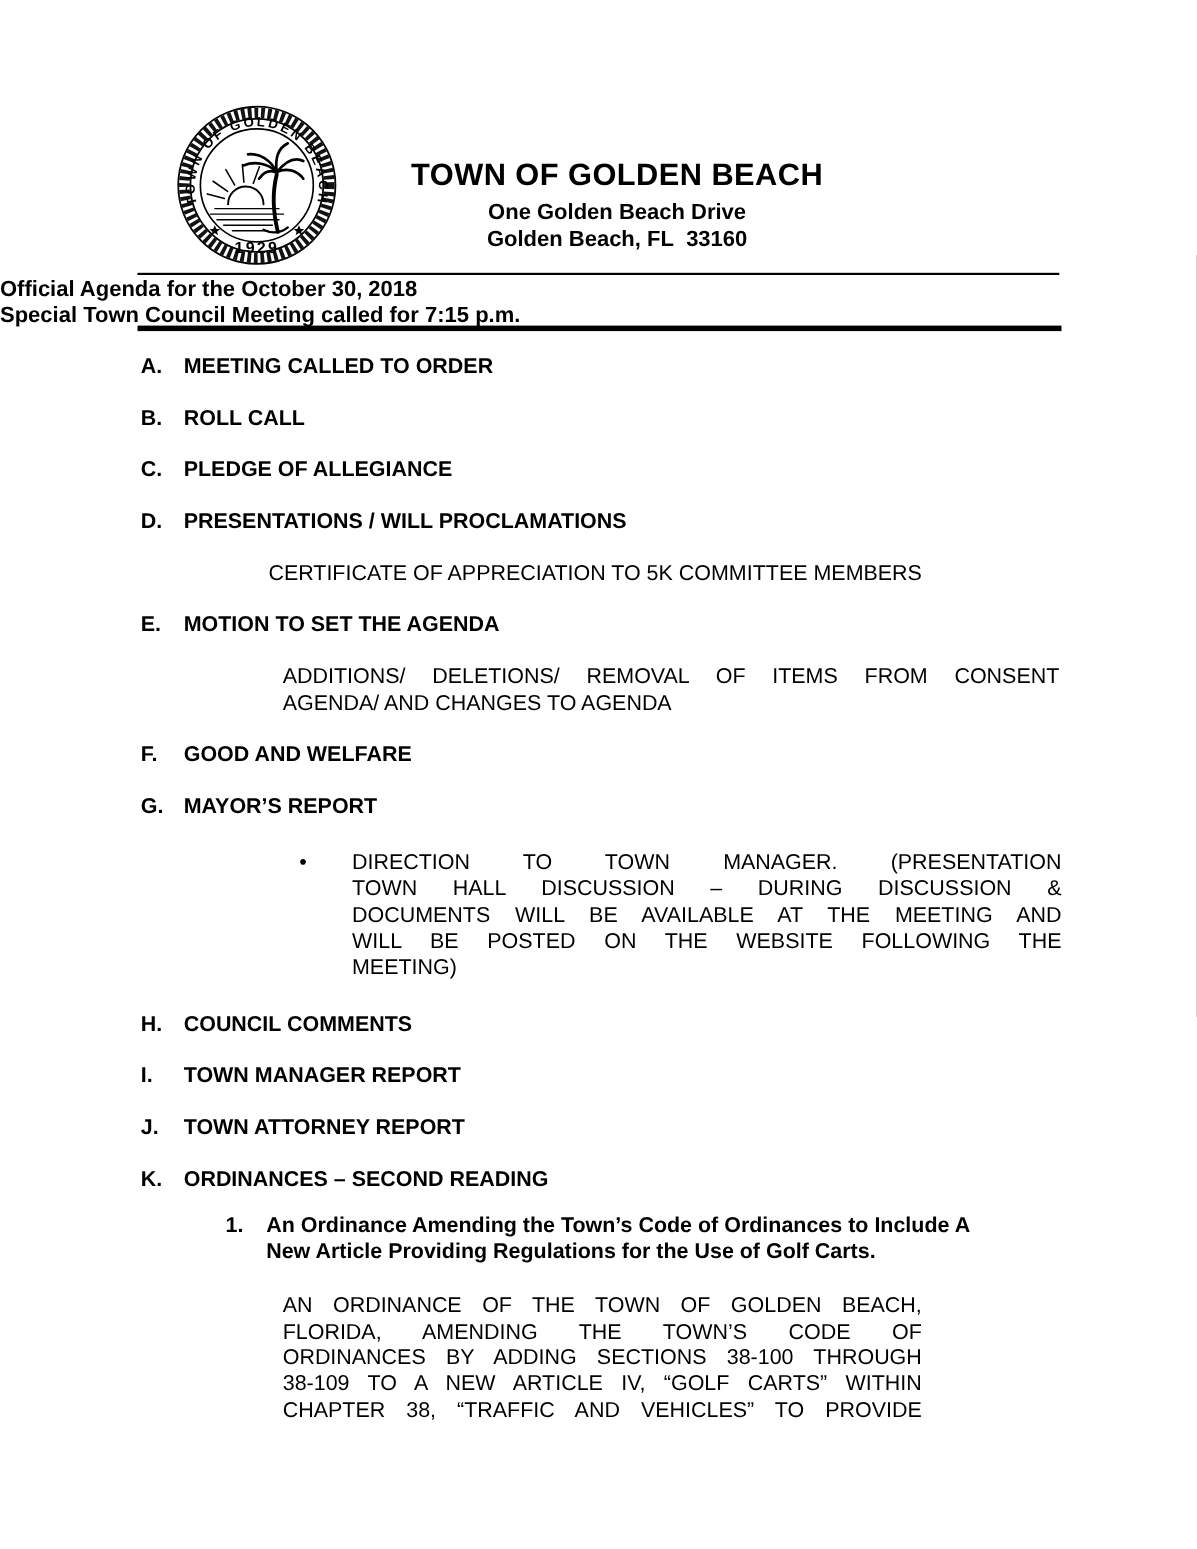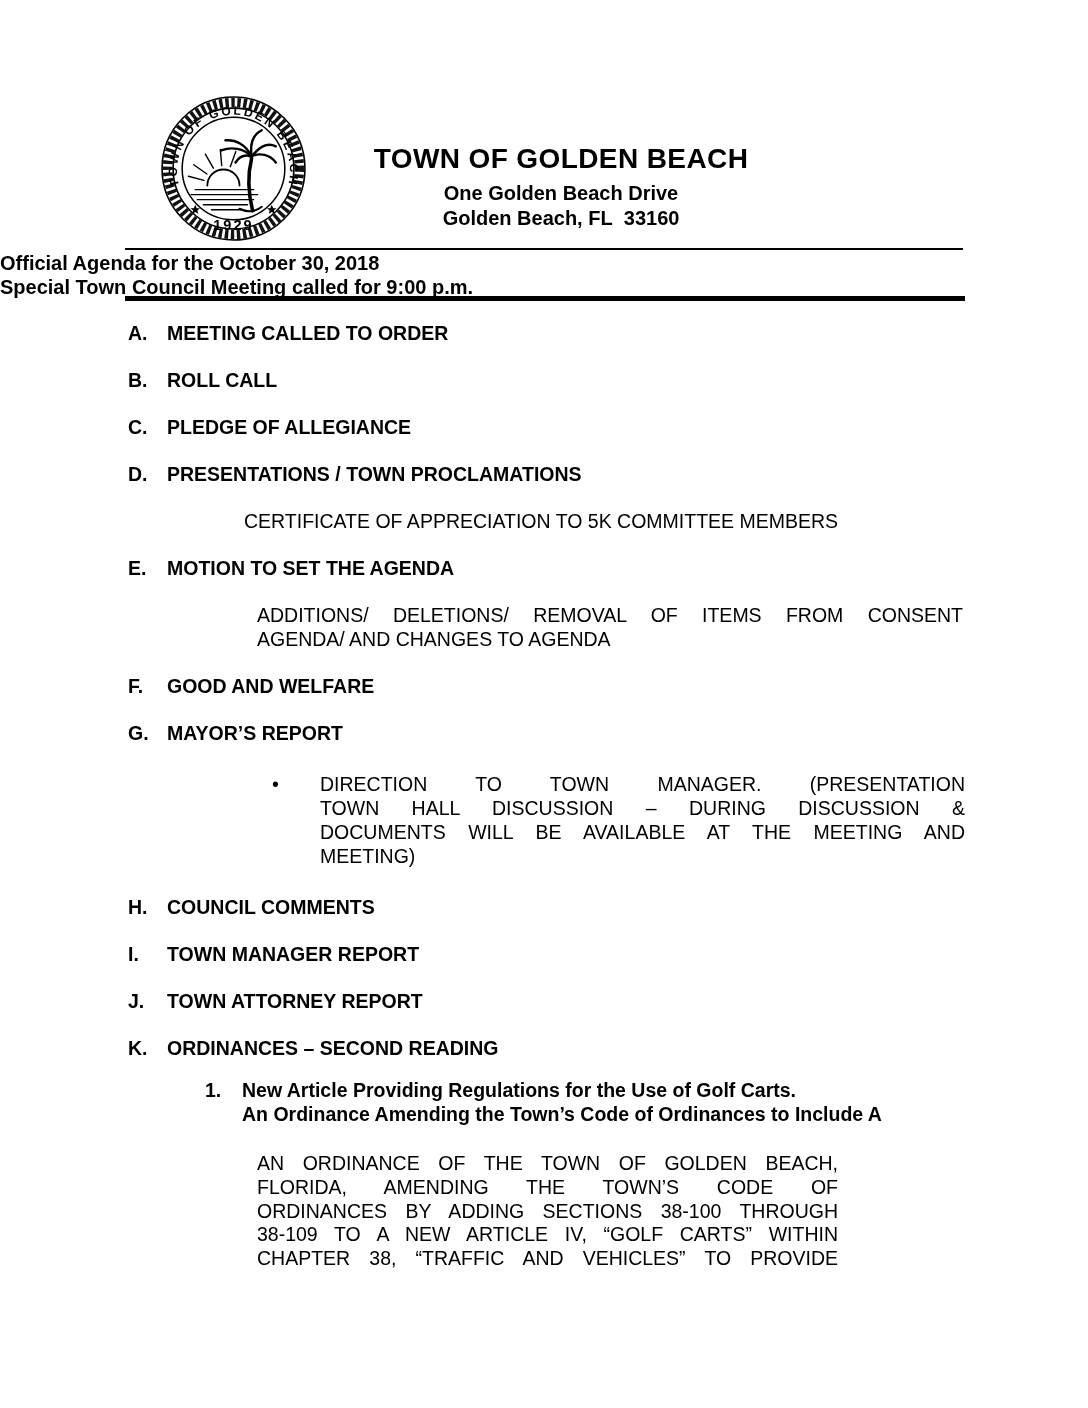--- a/index.html
+++ b/index.html
@@ -110,21 +110,21 @@
   <div class="header-text">
     <div class="org">TOWN OF GOLDEN BEACH</div>
     <div class="addr">One Golden Beach Drive</div>
     <div class="addr">Golden Beach, FL&nbsp; 33160</div>
   </div>
 
   <div class="rule-thin"></div>
 
   <div class="banner">
     <div>Official Agenda for the October 30, 2018</div>
-    <div>Special Town Council Meeting called for 9:00 p.m.</div>
+    <div>Special Town Council Meeting called for 7:15 p.m.</div>
   </div>
 
   <div class="rule-thick"></div>
 
   <div class="agenda">
 
     <div class="sec">
       <span class="letter">A.</span>
       <span class="title">MEETING CALLED TO ORDER</span>
     </div>
@@ -134,21 +134,21 @@
       <span class="title">ROLL CALL</span>
     </div>
 
     <div class="sec">
       <span class="letter">C.</span>
       <span class="title">PLEDGE OF ALLEGIANCE</span>
     </div>
 
     <div class="sec">
       <span class="letter">D.</span>
-      <span class="title">PRESENTATIONS / TOWN PROCLAMATIONS</span>
+      <span class="title">PRESENTATIONS / WILL PROCLAMATIONS</span>
     </div>
     <div class="note">CERTIFICATE OF APPRECIATION TO 5K COMMITTEE MEMBERS</div>
 
     <div class="sec">
       <span class="letter">E.</span>
       <span class="title">MOTION TO SET THE AGENDA</span>
     </div>
     <div class="para-e">
       <div class="jline">ADDITIONS/ DELETIONS/ REMOVAL OF ITEMS FROM CONSENT</div>
       <div class="jlast">AGENDA/ AND CHANGES TO AGENDA</div>
@@ -162,20 +162,21 @@
     <div class="sec">
       <span class="letter">G.</span>
       <span class="title">MAYOR’S REPORT</span>
     </div>
     <div class="bullet-block">
       <span class="bullet-marker">•</span>
       <div class="bullet-text">
         <div class="jline">DIRECTION TO TOWN MANAGER. (PRESENTATION</div>
         <div class="jline">TOWN HALL DISCUSSION – DURING DISCUSSION &amp;</div>
         <div class="jline">DOCUMENTS WILL BE AVAILABLE AT THE MEETING AND</div>
+        <div class="jline">WILL BE POSTED ON THE WEBSITE FOLLOWING THE</div>
         <div class="jlast">MEETING)</div>
       </div>
     </div>
 
     <div class="sec">
       <span class="letter">H.</span>
       <span class="title">COUNCIL COMMENTS</span>
     </div>
 
     <div class="sec">
@@ -189,22 +190,22 @@
     </div>
 
     <div class="sec">
       <span class="letter">K.</span>
       <span class="title">ORDINANCES – SECOND READING</span>
     </div>
 
     <div class="item1">
       <span class="item-num">1.</span>
       <div class="item-title">
+        <div>An Ordinance Amending the Town’s Code of Ordinances to Include A</div>
         <div>New Article Providing Regulations for the Use of Golf Carts.</div>
-        <div>An Ordinance Amending the Town’s Code of Ordinances to Include A</div>
       </div>
     </div>
 
     <div class="ord-body">
       <div class="jline">AN ORDINANCE OF THE TOWN OF GOLDEN BEACH,</div>
       <div class="jline">FLORIDA, AMENDING THE TOWN’S CODE OF</div>
       <div class="jline">ORDINANCES BY ADDING SECTIONS 38-100 THROUGH</div>
       <div class="jline">38-109 TO A NEW ARTICLE IV, “GOLF CARTS” WITHIN</div>
       <div class="jline">CHAPTER 38, “TRAFFIC AND VEHICLES” TO PROVIDE</div>
     </div>

